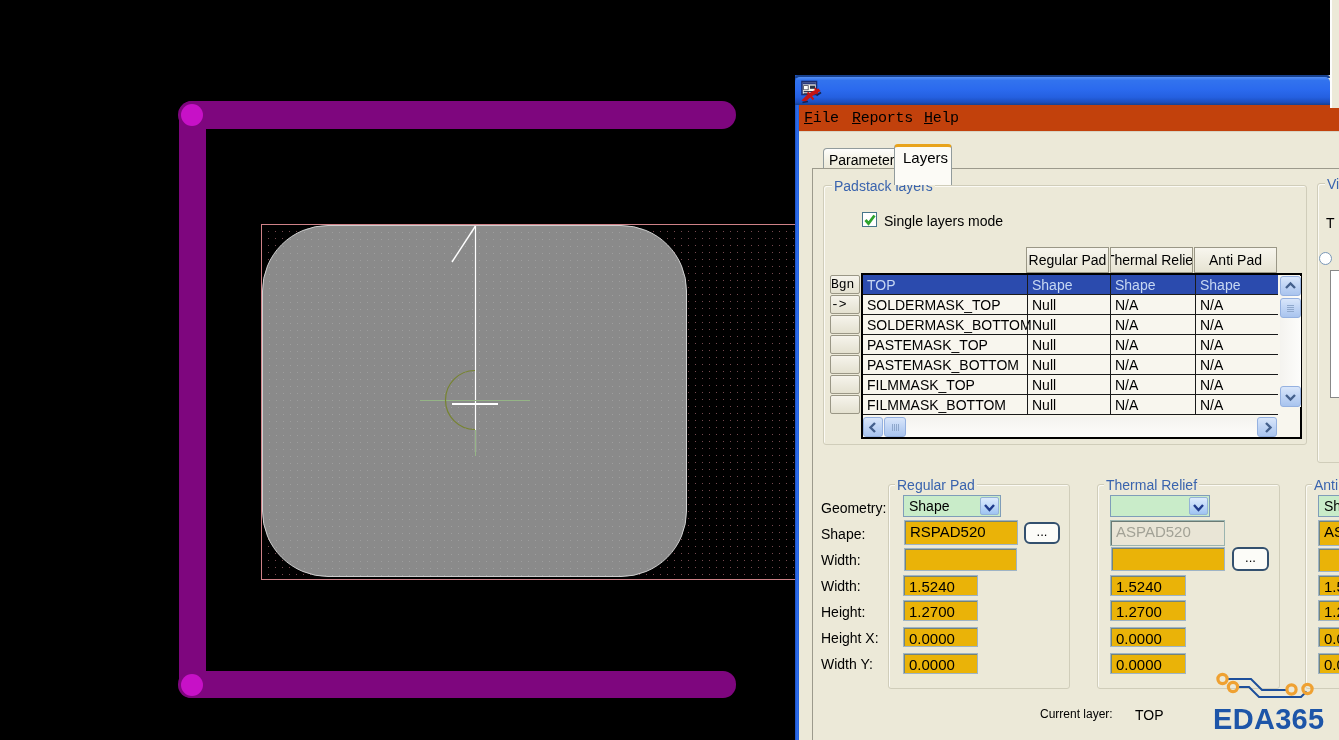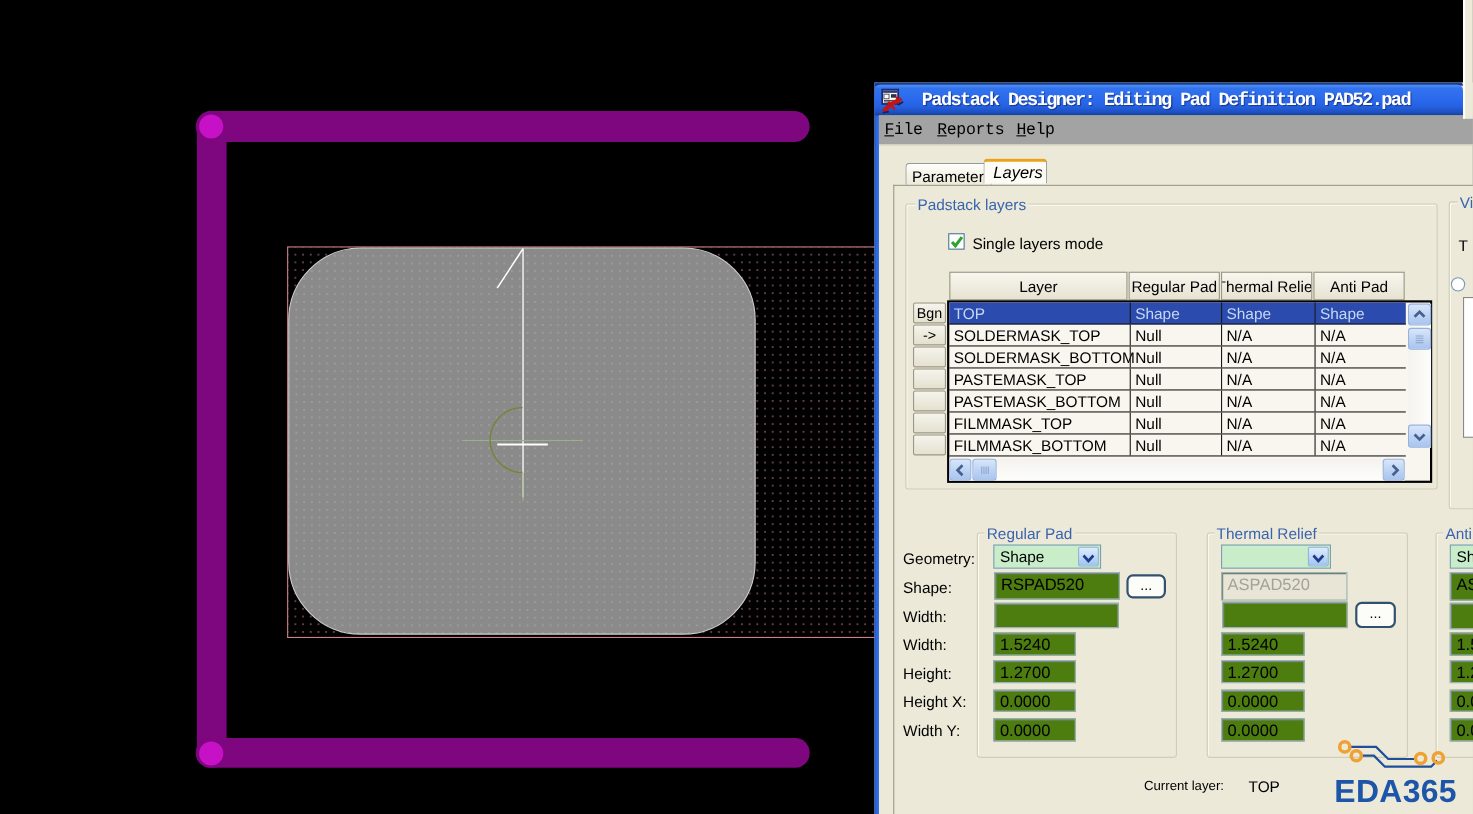--- a/index.html
+++ b/index.html
@@ -13,54 +13,54 @@
 background-image:radial-gradient(#9e9e9e .55px,transparent .95px);background-size:7px 7px;background-position:3px 3px;}
 .mag{background:#7e067e;}
 #magdot1,#magdot2{width:22px;height:22px;border-radius:11px;background:#c711c7;}
 
 #dlg{left:795px;top:75px;width:544px;height:665px;background:#ece9d8;font-size:14px;color:#000;}
 #tbar{left:0;top:2px;width:535px;height:28px;border-radius:5px 5px 0 0;
 background:linear-gradient(180deg,#5590f4 0%,#3273ee 12%,#2b6aee 45%,#2560e0 72%,#1d4fc0 90%,#17418f 100%);}
 #dlgtop{left:0;top:0;width:535px;height:3px;background:#17418f;border-radius:5px 5px 0 0;}
 #ttext{left:43px;top:7px;color:#fff;font-family:"Liberation Mono",monospace;font-weight:bold;
 font-size:17px;letter-spacing:-1.5px;white-space:pre;text-shadow:1px 1px 1px rgba(0,0,30,.45);}
-#menubar{left:4px;top:30px;width:540px;height:27px;background:#a3a3a3;border-bottom:1px solid #d8d4c4;
+#menubar{left:4px;top:30px;width:540px;height:27px;background:#c2410c;border-bottom:1px solid #d8d4c4;
 font-family:"Liberation Mono",monospace;font-size:15px;letter-spacing:-.3px;}
 .mi{top:5px;white-space:pre;}
 .mi u{text-decoration-thickness:1px;}
 
 .tab{border:1px solid #919b9c;border-bottom:none;border-radius:4px 4px 0 0;
 background:linear-gradient(180deg,#fefefc 0%,#f3f1e4 60%,#ece9d8 100%);}
 #tab1{left:28px;top:73px;width:79px;height:20px;}
-#tab2{left:99px;top:69px;width:58px;height:23px;background:#fcfbf6;border-top:3px solid #e8a31b;z-index:3;font-style:italic;}
+#tab2{left:99px;top:69px;width:58px;height:41px;background:#fcfbf6;border-top:3px solid #e8a31b;z-index:3;}
 .tab span{position:absolute;left:5px;top:3px;font-size:14px;white-space:nowrap;}
 #tab2 span{top:2px;left:8px;font-size:15px;}
 #panel{left:17px;top:93px;width:527px;height:572px;background:#ece9d8;border:1px solid #9c9a8c;border-right:none;border-bottom:none;}
 
 .gbox{border:1px solid #d0cdba;border-radius:3px;box-shadow:1px 1px 0 #fbfaf4 inset;}
 .glabel{position:absolute;color:#3a64ae;background:#ece9d8;padding:0 2px;font-size:14px;white-space:nowrap;}
 
 #cb{left:67px;top:137px;width:15px;height:15px;background:#fff;border:1px solid #46758a;}
 
 .rowbtn{background:linear-gradient(180deg,#f6f4ec,#e4e1d0);border:1px solid #9a9786;border-radius:2px;
-font-size:13px;text-align:center;}
+font-size:13px;font-family:Liberation Mono, monospace;}
 .hcell{background:linear-gradient(180deg,#f8f6ee,#e6e3d2);border:1px solid #9a9786;
 font-size:14px;text-align:center;overflow:hidden;white-space:nowrap;}
 #tblbody{left:66px;top:198px;width:441px;height:166px;border:2px solid #000;background:#f8f6ee;}
 .trow{position:absolute;left:0;width:415px;height:20px;border-bottom:1px solid #1a1a1a;white-space:nowrap;}
 .trow div{position:absolute;top:2px;font-size:14px;}
 .tsel{background:#2b4bae;color:#c6d7f2;}
 .c0{left:4px;} .c1{left:164px;padding-left:4px;border-left:1px solid #1a1a1a;width:83px;height:19px;top:0!important;}
 .c2{left:247px;padding-left:4px;border-left:1px solid #1a1a1a;width:85px;height:19px;top:0!important;}
 .c3{left:332px;padding-left:4px;border-left:1px solid #1a1a1a;width:83px;height:19px;top:0!important;}
 .c1 span,.c2 span,.c3 span{position:relative;top:2px;}
 
 .sbtn{position:absolute;background:linear-gradient(180deg,#d9e6fa 0%,#c2d6f5 45%,#a9c4ee 100%);border:1px solid #95b1e0;border-radius:3px;}
 
-.gf{background:#4d7c0f;border:1px solid #9eb4c6;box-shadow:inset 1px 1px 0 #74847a;font-size:15px;padding:2px 0 0 5px;white-space:nowrap;overflow:hidden;}
+.gf{background:#eab308;border:1px solid #9eb4c6;box-shadow:inset 1px 1px 0 #74847a;font-size:15px;padding:2px 0 0 5px;white-space:nowrap;overflow:hidden;}
 .gfd{background:#e9e5d6;border:1px solid #9ab4b0;box-shadow:inset 1px 1px 0 #6a7a74;color:#a2a296;font-size:15px;padding:2px 0 0 5px;white-space:nowrap;overflow:hidden;}
 .combo{background:#c9ecc9;border:1px solid #7f9db9;}
 .cbtn{position:absolute;right:1px;top:1px;bottom:1px;width:19px;border-radius:2px;
 background:linear-gradient(180deg,#dcebfd 0%,#c0d9f8 50%,#9ec4f2 100%);border:1px solid #95b3d7;}
 .fldlabel{font-size:14px;}
 </style></head>
 <body>
 
 <div class="abs" id="pinkrect"></div>
 <div class="abs" id="pad"></div>
@@ -90,42 +90,40 @@
   <rect x="3.6" y="6.6" width="4.6" height="4.2" fill="#ffffff" stroke="#444455" stroke-width="0.8"></rect>
   <rect x="10" y="6.6" width="5" height="3.2" fill="#2a3348"></rect>
   <rect x="3.6" y="12" width="10.5" height="1.3" fill="#303a55"></rect>
   <rect x="3.6" y="14.2" width="9" height="1.3" fill="#303a55"></rect>
   <path d="M1.5 21.5 C7 15.5 11 12.5 18.5 9.5 L20.5 12 C14 15.5 9 19 5.5 23 Z" fill="#c41414"></path>
   <path d="M7.5 13.5 L13.5 20.5" stroke="#c41414" stroke-width="2.2"></path>
   <path d="M15 9 L18 16" stroke="#c41414" stroke-width="2"></path>
   <path d="M2.5 23.5 L8 22.5" stroke="#17224f" stroke-width="1.6"></path>
   <path d="M16.5 16.5 L21 13.5" stroke="#17224f" stroke-width="1.6"></path>
 </svg>
-<div class="abs" id="ttext">Padstack Designer: Editing Pad Definition PAD52.pad</div>
 <div class="abs" id="menubar">
   <div class="abs mi" style="left:5px"><u>F</u>ile</div>
   <div class="abs mi" style="left:53px"><u>R</u>eports</div>
   <div class="abs mi" style="left:125px"><u>H</u>elp</div>
 </div>
 <div class="abs tab" id="tab1">
       <span>Parameters</span>
     </div>
 <div class="abs tab" id="tab2">
       <span>Layers</span>
     </div>
 <div class="abs" id="panel"></div>
 
 <div class="abs gbox" style="left:28px;top:110px;width:484px;height:260px"></div>
 <div class="glabel" style="left:37px;top:103px">Padstack layers</div>
 <div class="abs" id="cb"><svg width="14" height="14" viewBox="0 0 14 14">
         <path d="M2.5 7 L5.5 10.5 L11.5 2.5" stroke="#2da32d" stroke-width="2.8" fill="none"></path>
       </svg></div>
 <div class="abs" style="left:89px;top:138px;font-size:14px">Single layers mode</div>
 
-<div class="abs hcell" style="left:68px;top:172px;width:162px;height:26px;line-height:24px">Layer</div>
 <div class="abs hcell" style="left:231px;top:172px;width:83px;height:26px;line-height:24px">Regular Pad</div>
 <div class="abs hcell" style="left:315px;top:172px;width:83px;height:26px;line-height:24px"><span style="position:relative;left:-5px">Thermal Relief</span></div>
 <div class="abs hcell" style="left:399px;top:172px;width:83px;height:26px;line-height:24px">Anti Pad</div>
 
 <div class="abs rowbtn" style="left:35px;top:200px;width:30px;height:19px;line-height:17px">Bgn</div>
 <div class="abs rowbtn" style="left:35px;top:220px;width:30px;height:19px;line-height:17px">-&gt;</div>
 <div class="abs rowbtn" style="left:35px;top:240px;width:30px;height:19px;line-height:17px"></div>
 <div class="abs rowbtn" style="left:35px;top:260px;width:30px;height:19px;line-height:17px"></div>
 <div class="abs rowbtn" style="left:35px;top:280px;width:30px;height:19px;line-height:17px"></div>
 <div class="abs rowbtn" style="left:35px;top:300px;width:30px;height:19px;line-height:17px"></div>

